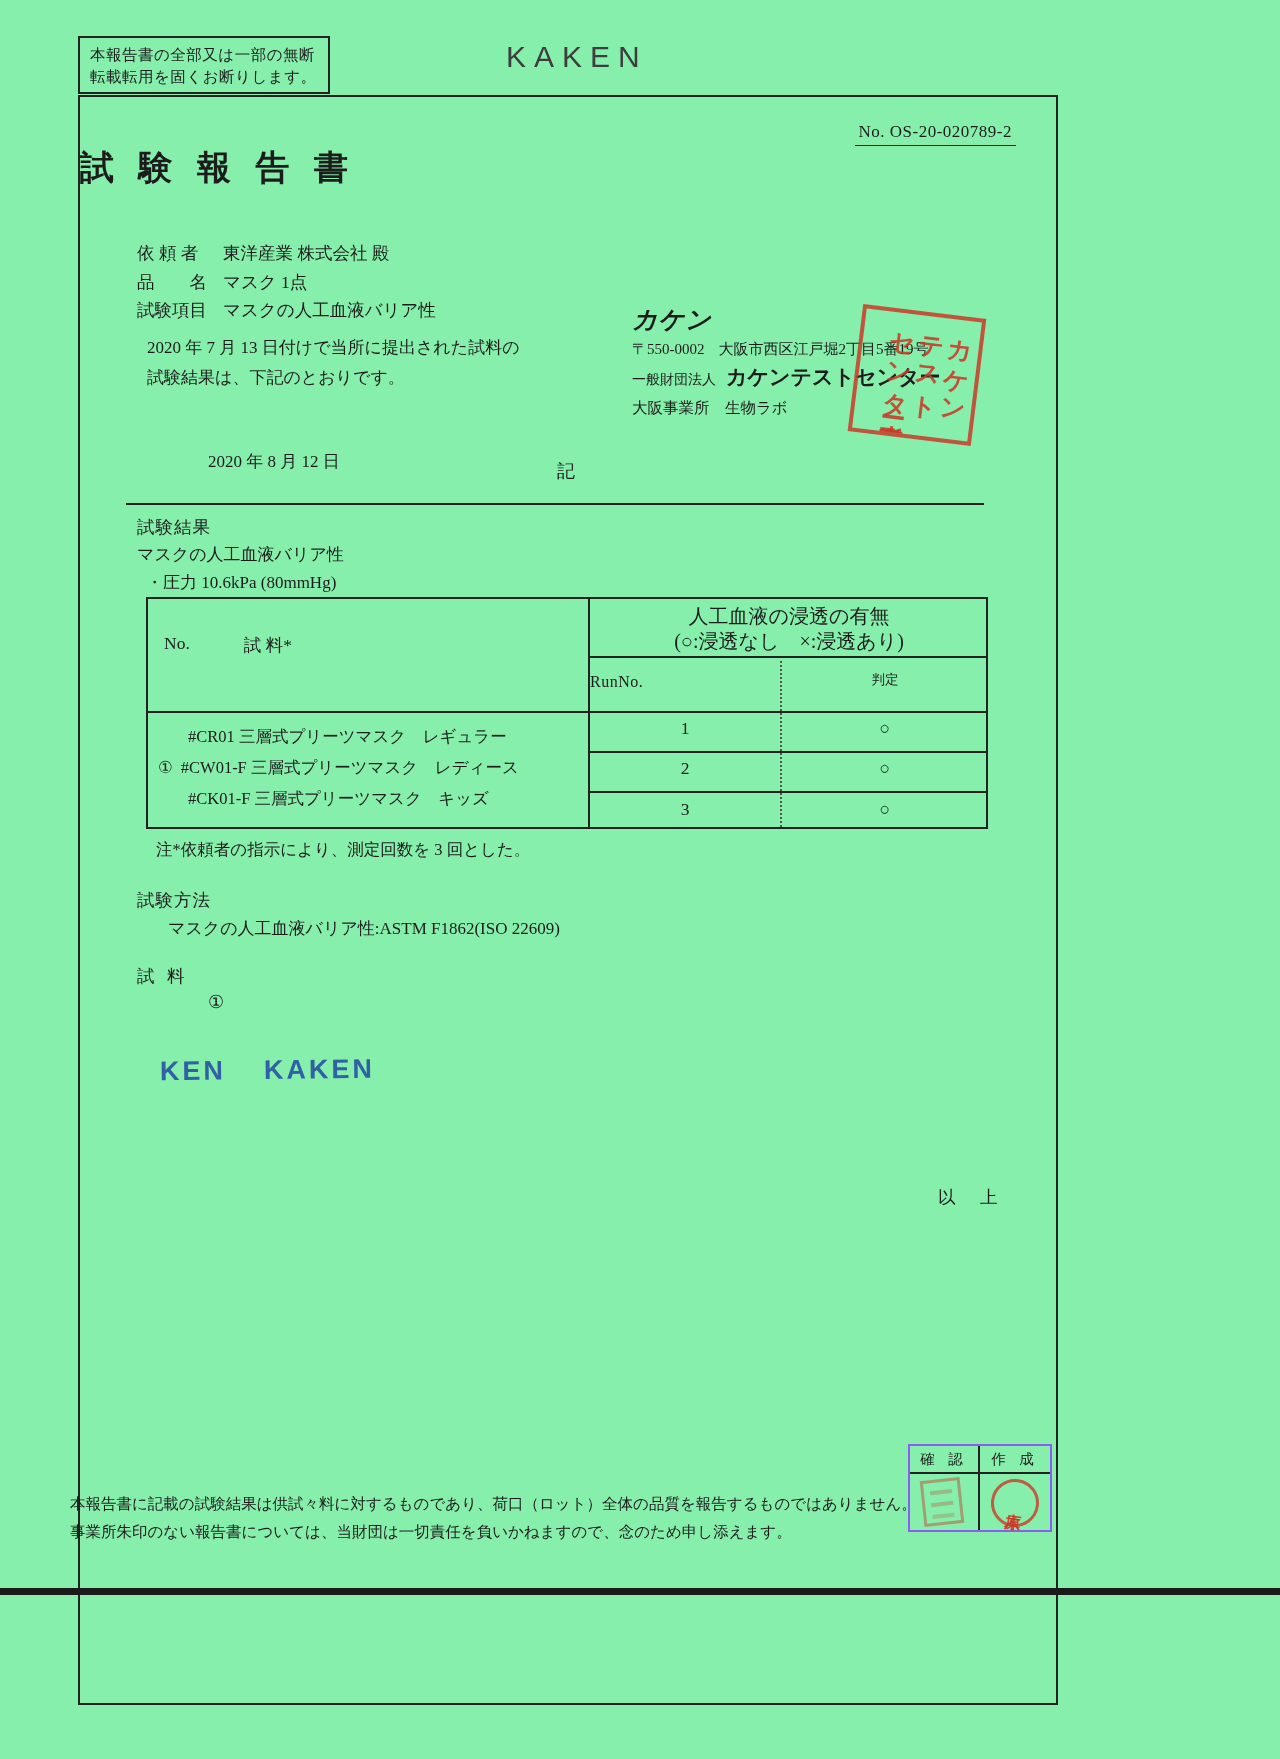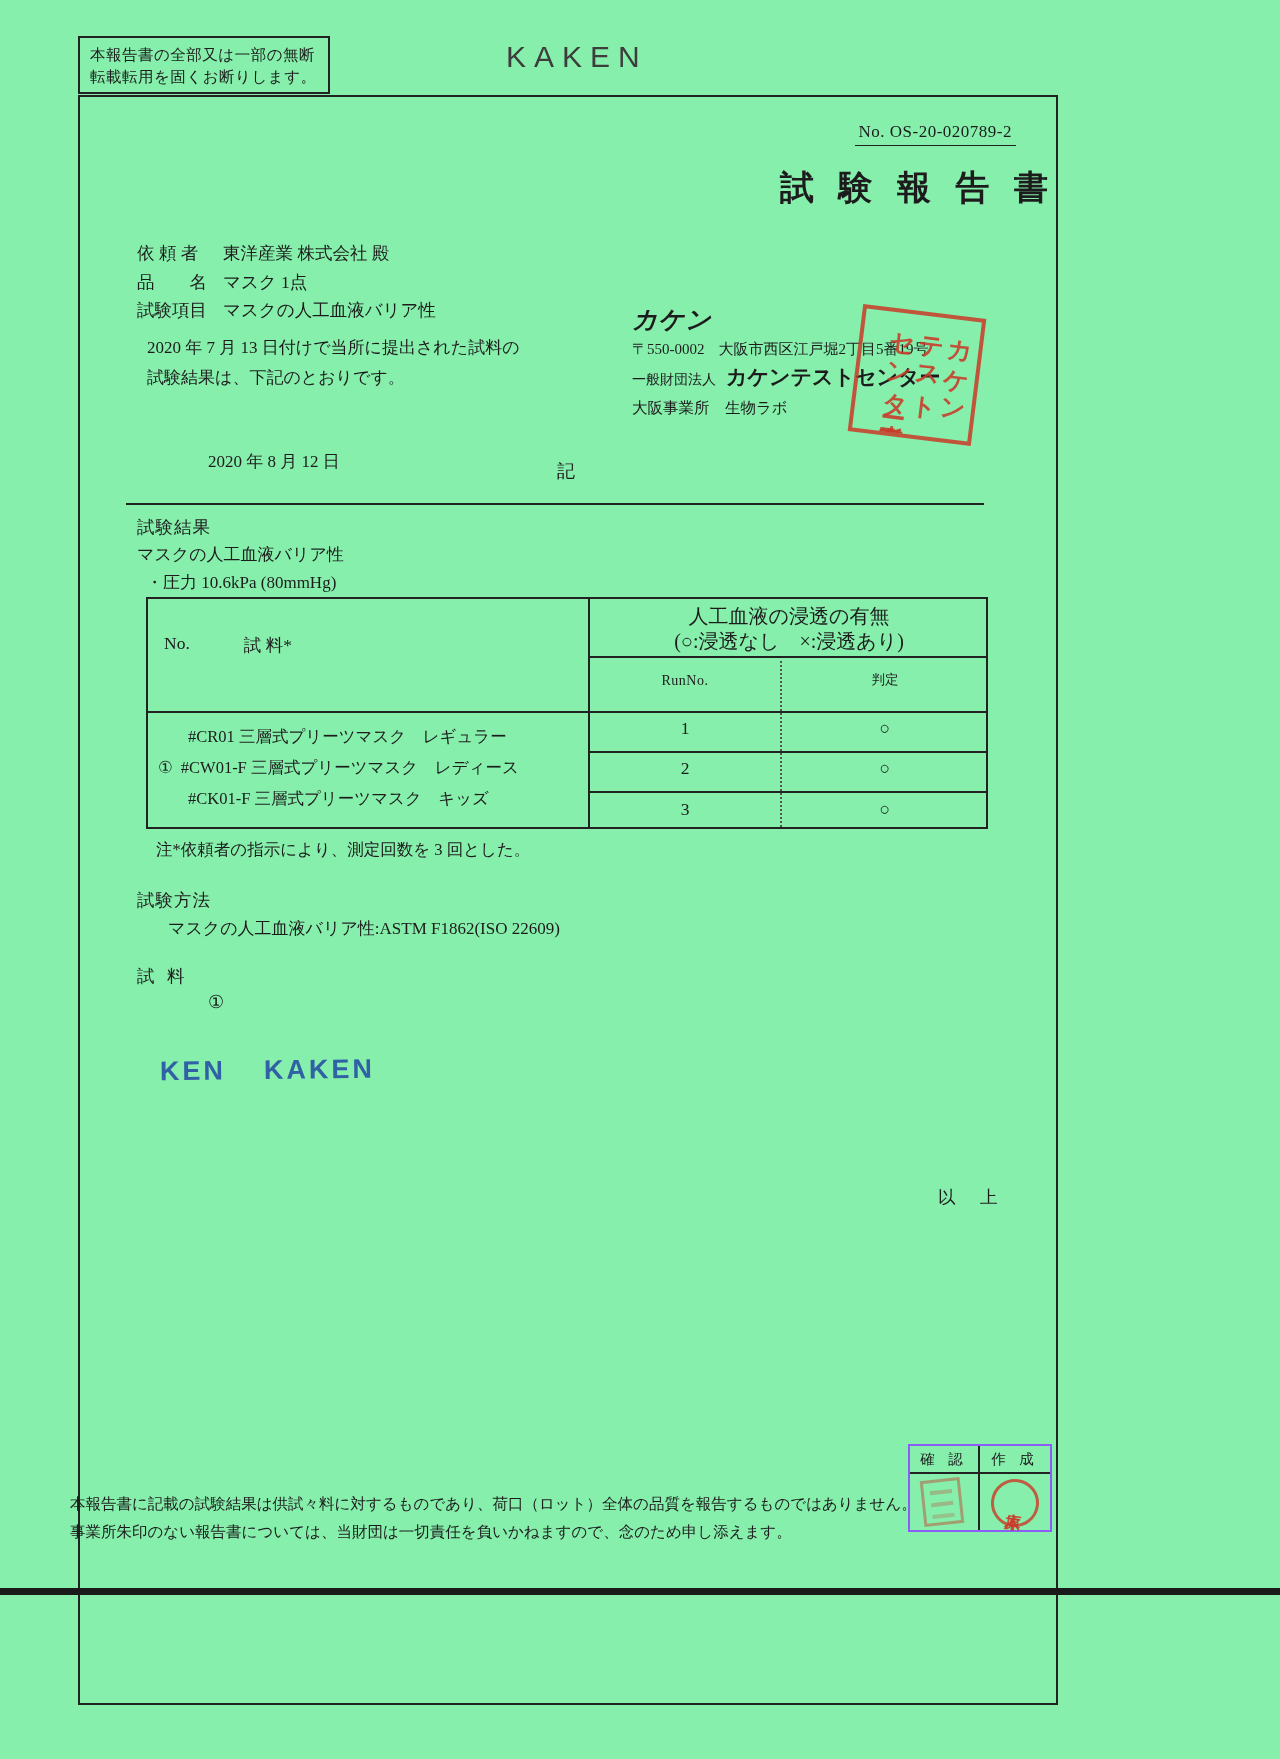--- a/index.html
+++ b/index.html
@@ -25,21 +25,21 @@
 
   
   .main-box { left:78px; top:95px; width:980px; height:1610px; border:2px solid #222; }
   .main-box .abs { position:absolute; }
 
   .report-no {
     right:40px; top:25px; font-size:17px; letter-spacing:0.5px;
     border-bottom:1.5px solid #222; padding:0 4px 3px;
   }
   .doc-title {
-    left:0; right:0; top:68px; text-align:right;
+    left:0; right:0; top:48px; text-align:left;
     font-size:34px; font-weight:bold; letter-spacing:8px;
   }
 
   .meta-row { left:57px; font-size:17.5px; display:flex; gap:14px; white-space:nowrap; }
   .meta-row .lbl { min-width:72px; }
   .meta-client { top:144px; }
   .meta-item { top:173px; }
   .meta-subject { top:201px; }
 
   .intro { left:67px; top:236px; font-size:17px; line-height:30px; }
@@ -79,21 +79,21 @@
   .results-table .abs { position:absolute; }
   .vline-main { left:440px; top:0; bottom:0; width:2px; background:#222; }
   .vline-dashed { left:632px; top:57px; bottom:0; width:0; border-left:2px dotted #555; }
   .hline-h1 { left:440px; right:0; top:57px; height:2px; background:#222; }
   .hline-h2 { left:0; right:0; top:112px; height:2px; background:#222; }
   .hline-r1 { left:440px; right:0; top:152px; height:1.5px; background:#222; }
   .hline-r2 { left:440px; right:0; top:192px; height:1.5px; background:#222; }
 
   .tbl-left-head { left:16px; top:34px; font-size:17.5px; display:flex; gap:54px; }
   .tbl-h1 { left:442px; top:5px; width:398px; text-align:center; font-size:20px; line-height:25px; }
-  .tbl-run-label { left:442px; top:74px; width:190px; text-align:center; font-size:14px; letter-spacing:0.5px; }
+  .tbl-run-label { left:442px; top:74px; width:190px; text-align:left; font-size:16px; letter-spacing:0.5px; }
   .tbl-judge-label { left:634px; top:72px; width:206px; text-align:center; font-size:13.5px; }
 
   .tbl-samples { left:10px; top:122px; font-size:16.5px; line-height:31px; white-space:nowrap; }
   .tbl-samples .line-indent { padding-left:30px; }
   .tbl-samples .line-mark { display:flex; gap:8px; }
 
   .cell-run { left:442px; width:190px; text-align:center; font-size:17.5px; }
   .cell-judge { left:634px; width:206px; text-align:center; font-size:18px; }
   .row0 { top:119px; } .row1 { top:159px; } .row2 { top:200px; }
 

